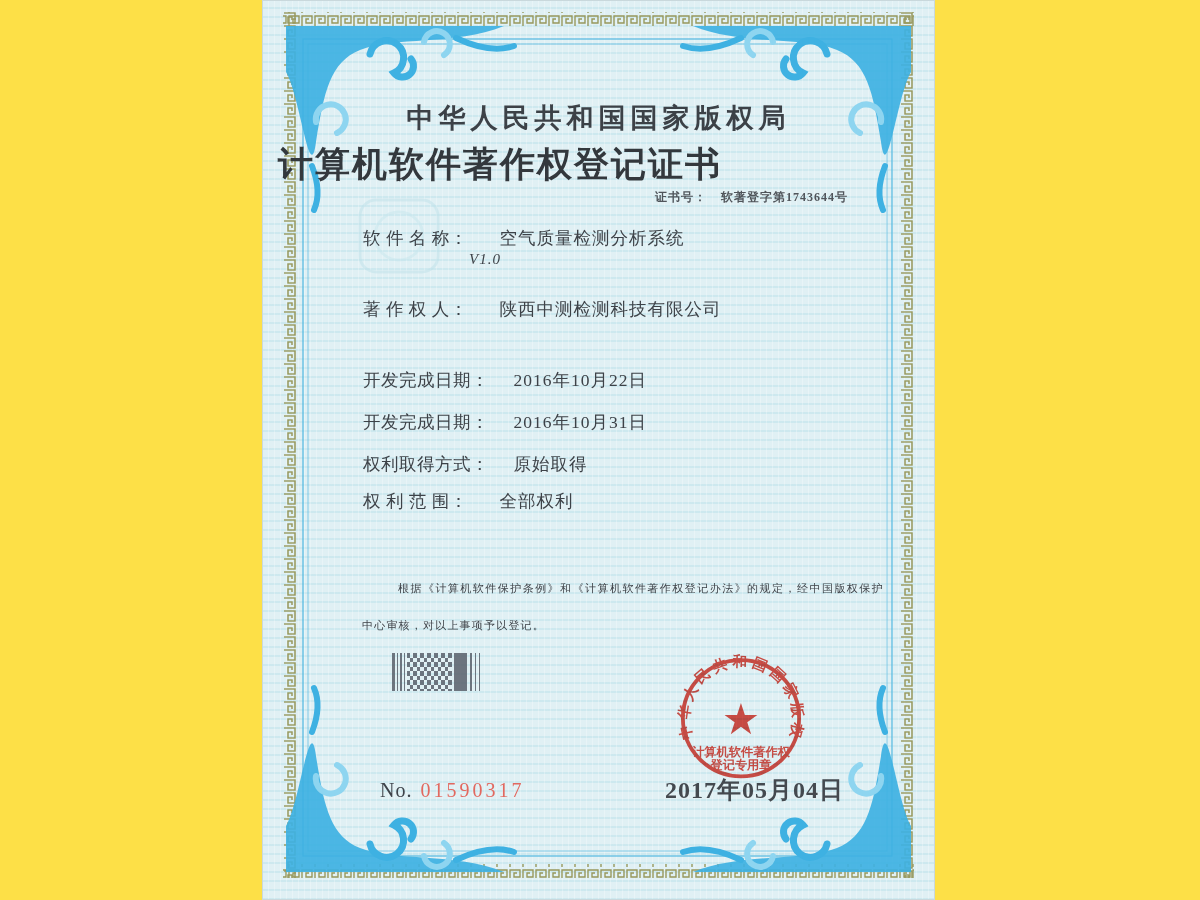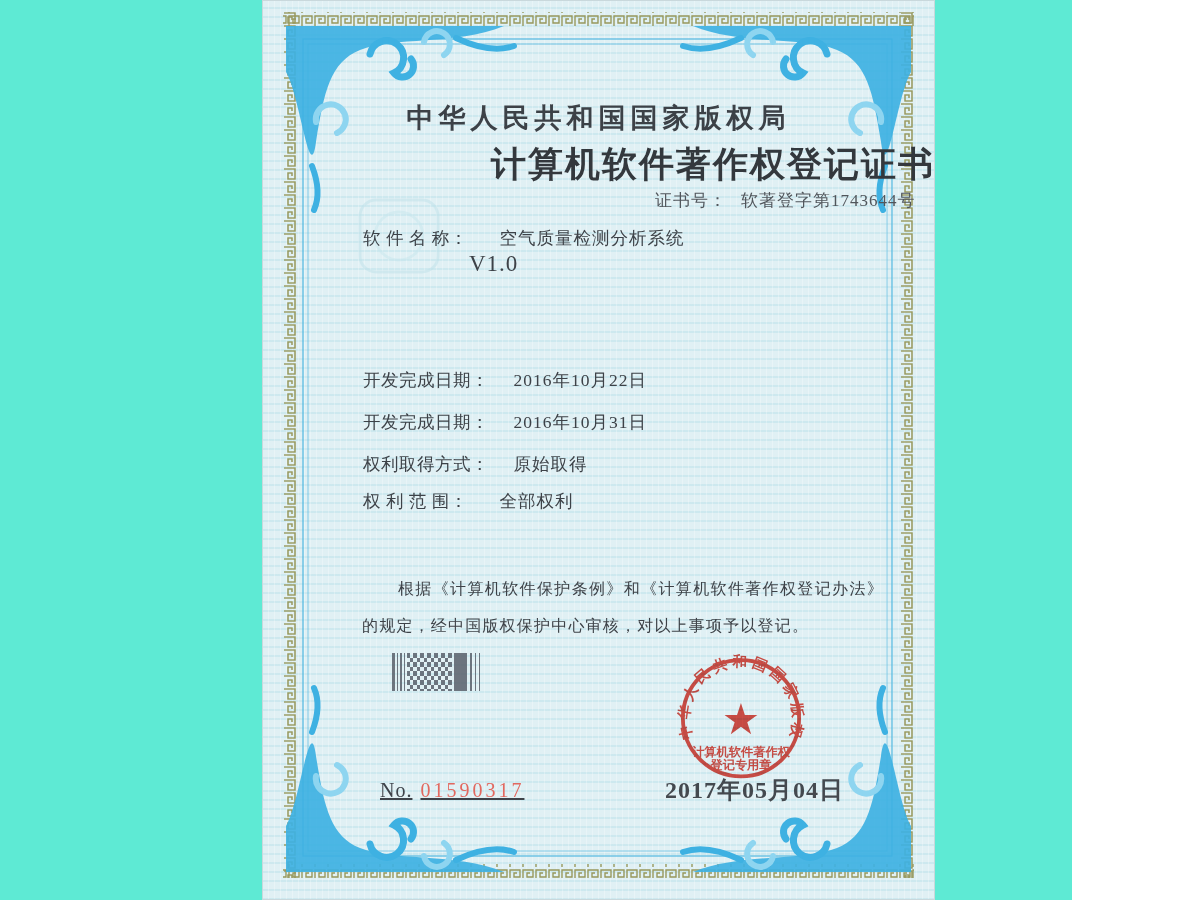--- a/index.html
+++ b/index.html
@@ -2,67 +2,67 @@
 <html><head>
 <meta charset="utf-8">
 <style>
   * { margin: 0; padding: 0; box-sizing: border-box; }
   html, body {
     width: 1200px; height: 900px;
     background: #ffffff;
     font-family: "Liberation Serif", "DejaVu Serif", serif;
     overflow: hidden;
   }
-  .stage { position: relative; width: 1072px; height: 900px; background: #5eead4; }
+  .stage { position: relative; width: 1200px; height: 900px; background: #fde047; }
 
   
   .paper {
     position: absolute; left: 262px; top: 0;
     width: 673px; height: 900px;
     background:
       repeating-linear-gradient(90deg, rgba(255,255,255,0.28) 0 1px, rgba(255,255,255,0) 1px 6px),
       repeating-linear-gradient(0deg, rgba(183,224,233,0.35) 0 2px, rgba(255,255,255,0.18) 2px 9px),
       #d9edf2;
     box-shadow: 0 0 0 1px #c9d8dc inset;
   }
   .frame-svg { position: absolute; left: 0; top: 0; }
 
   
   .authority {
     position: absolute; left: 0; top: 100px; width: 100%;
     text-align: center; font-size: 27px; font-weight: bold;
     letter-spacing: 5px; color: #3c4147;
   }
   .cert-title {
-    position: absolute; left: 0; top: 141px; width: 100%;
-    text-align: right; font-size: 35px; font-weight: bold;
+    position: absolute; left: 16px; top: 141px; width: 100%;
+    text-align: left; font-size: 35px; font-weight: bold;
     letter-spacing: 2px; color: #33383d;
   }
   .cert-no {
     position: absolute; left: 393px; top: 189px;
-    font-size: 17px; letter-spacing: 1px; color: #50555b;
+    font-size: 12px; letter-spacing: 1px; color: #50555b; font-weight: bold;
   }
   .cert-no .gap { display: inline-block; width: 14px; }
 
   .field-row { position: absolute; left: 101px; font-size: 17.5px; color: #3d4248; white-space: nowrap; }
   .f-label { display: inline-block; min-width: 112px; letter-spacing: 0.5px; }
   .f-value { display: inline-block; margin-left: 20px; letter-spacing: 1px; }
-  .version-line { position: absolute; left: 207px; font-size: 23px; color: #3d4248; letter-spacing: 1px; }
+  .version-line { position: absolute; left: 207px; font-size: 15px; color: #3d4248; letter-spacing: 1px; font-style: italic; }
 
   .statement {
     position: absolute; left: 100px; top: 570px; width: 522px;
-    font-size: 16px; line-height: 37px; color: #3d4248;
+    font-size: 11px; line-height: 37px; color: #3d4248;
     letter-spacing: 1.2px; text-indent: 36px; text-align: justify;
   }
 
   .barcode { position: absolute; left: 130px; top: 653px; opacity: 0.85; }
 
   .serial {
     position: absolute; left: 118px; top: 779px;
-    font-size: 20px; color: #3e434a; letter-spacing: 1px; text-decoration: underline;
+    font-size: 20px; color: #3e434a; letter-spacing: 1px;
   }
   .serial .num { color: #e2685f; letter-spacing: 3px; margin-left: 8px; }
 
   .seal-wrap { position: absolute; left: 399px; top: 654px; width: 160px; height: 130px; }
   .seal-svg { width: 160px; height: 130px; opacity: 0.88; mix-blend-mode: multiply; }
   .issue-date {
     position: absolute; left: 403px; top: 774px;
     font-size: 24px; font-weight: bold; color: #44494f; letter-spacing: 1px;
   }
 </style>
@@ -113,20 +113,24 @@
     <div class="authority">中华人民共和国国家版权局</div>
     <div class="cert-title">计算机软件著作权登记证书</div>
     <div class="cert-no"><span>证书号：</span><span class="gap"></span><span>软著登字第1743644号</span></div>
 
     <div class="field-row" style="top:226px">
       <span class="f-label">软 件 名 称：</span>
       <span class="f-value">空气质量检测分析系统</span>
     </div>
     <div class="version-line" style="top:251px">V1.0</div>
 
+    <div class="field-row" style="top:297px">
+      <span class="f-label">著 作 权 人：</span>
+      <span class="f-value">陕西中测检测科技有限公司</span>
+    </div>
 
     <div class="field-row" style="top:368px">
       <span class="f-label">开发完成日期：</span>
       <span class="f-value">2016年10月22日</span>
     </div>
 
     <div class="field-row" style="top:410px">
       <span class="f-label">开发完成日期：</span>
       <span class="f-value">2016年10月31日</span>
     </div>

